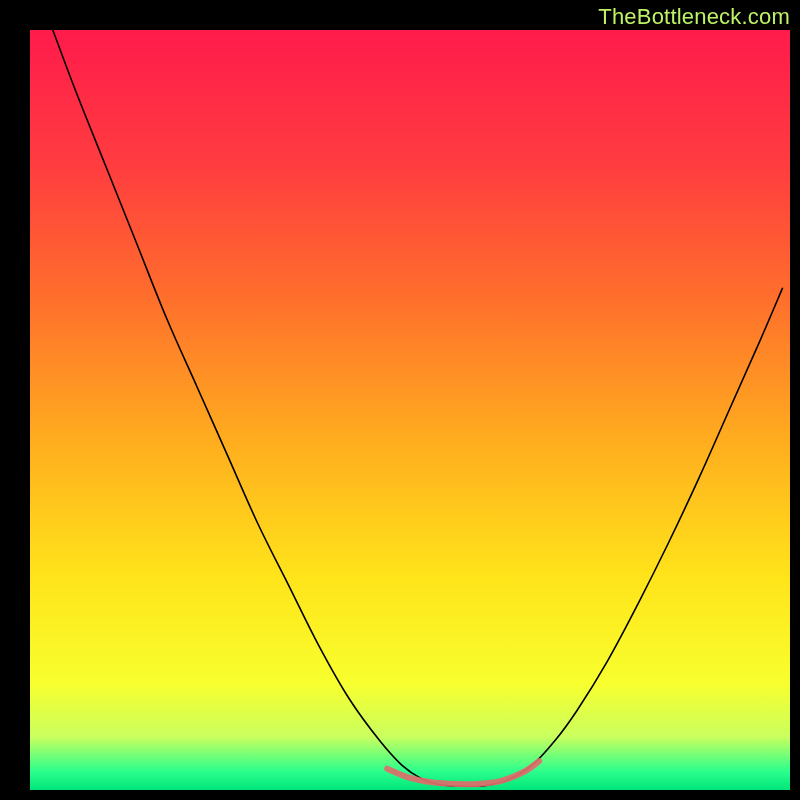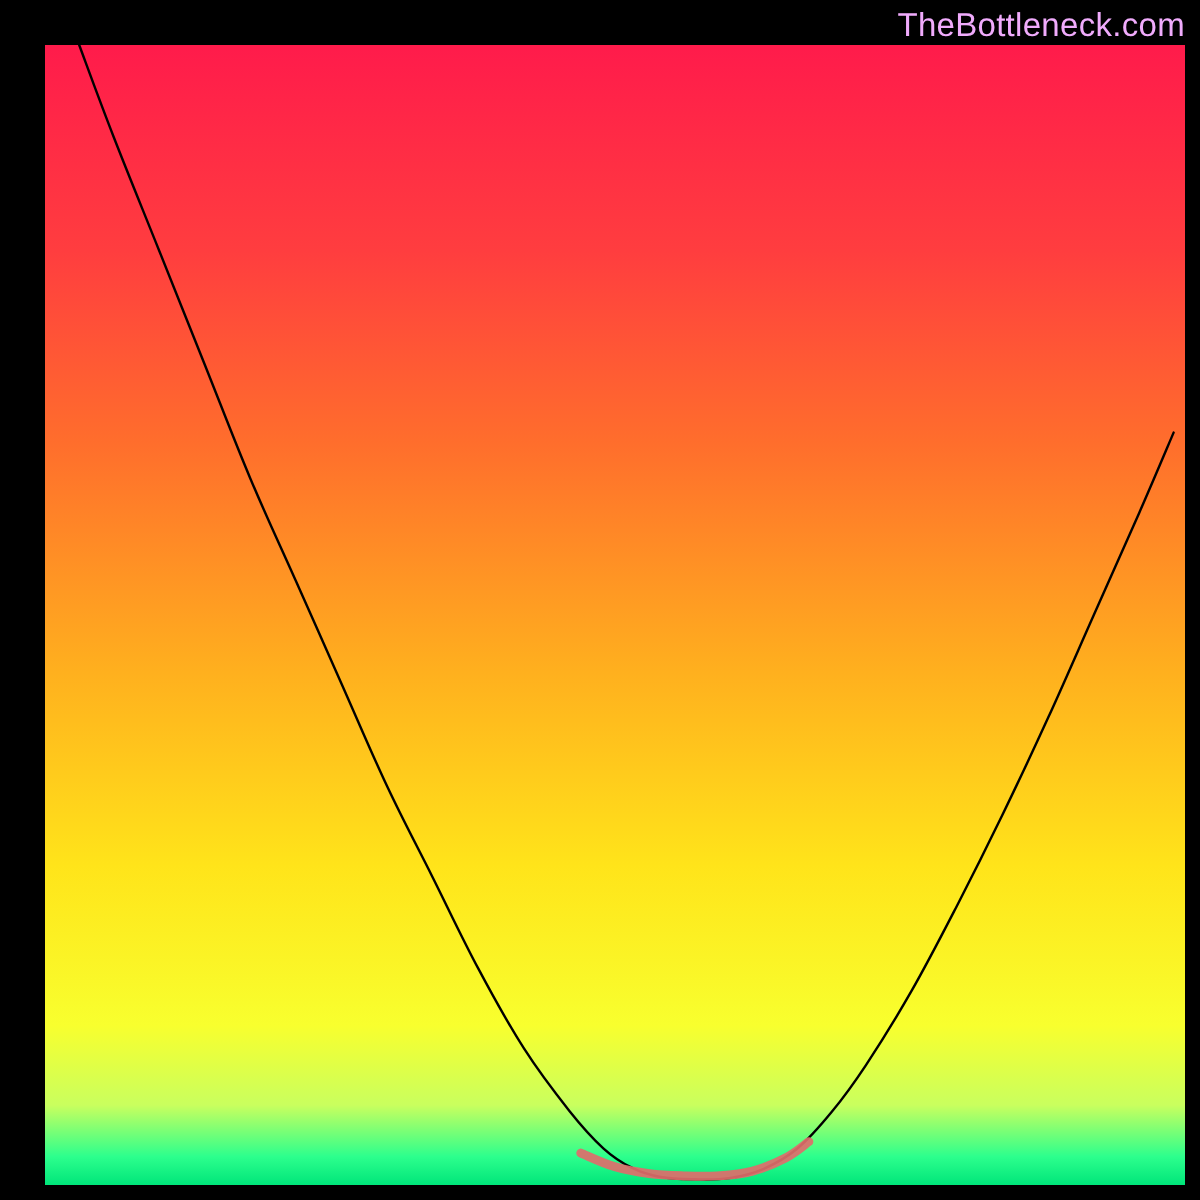--- a/index.html
+++ b/index.html
@@ -14,21 +14,21 @@
   .frame {
     position: relative;
     width: 800px;
     height: 800px;
     background: #000;
   }
   .watermark {
     position: absolute;
     top: 4px;
     right: 10px;
-    color: #f0abfc;
+    color: #bef264;
     font-size: 22px;
     font-weight: 500;
     letter-spacing: 0.2px;
     z-index: 10;
   }
   svg {
     position: absolute;
     top: 0;
     left: 0;
   }

